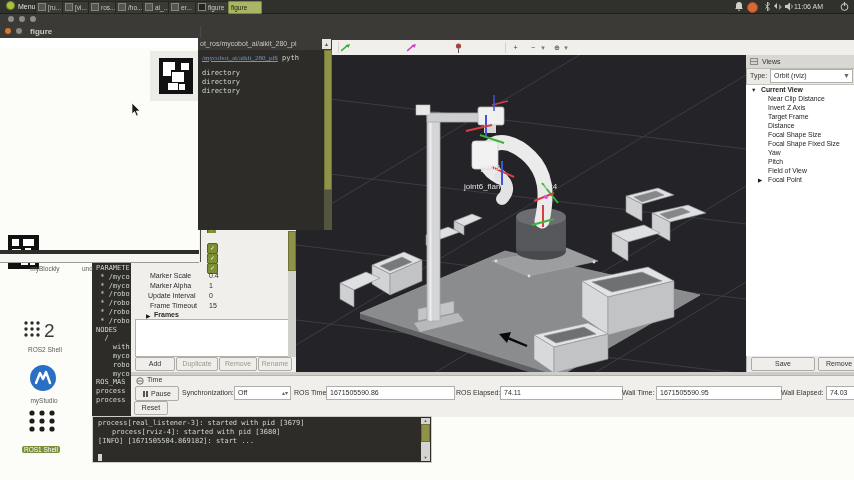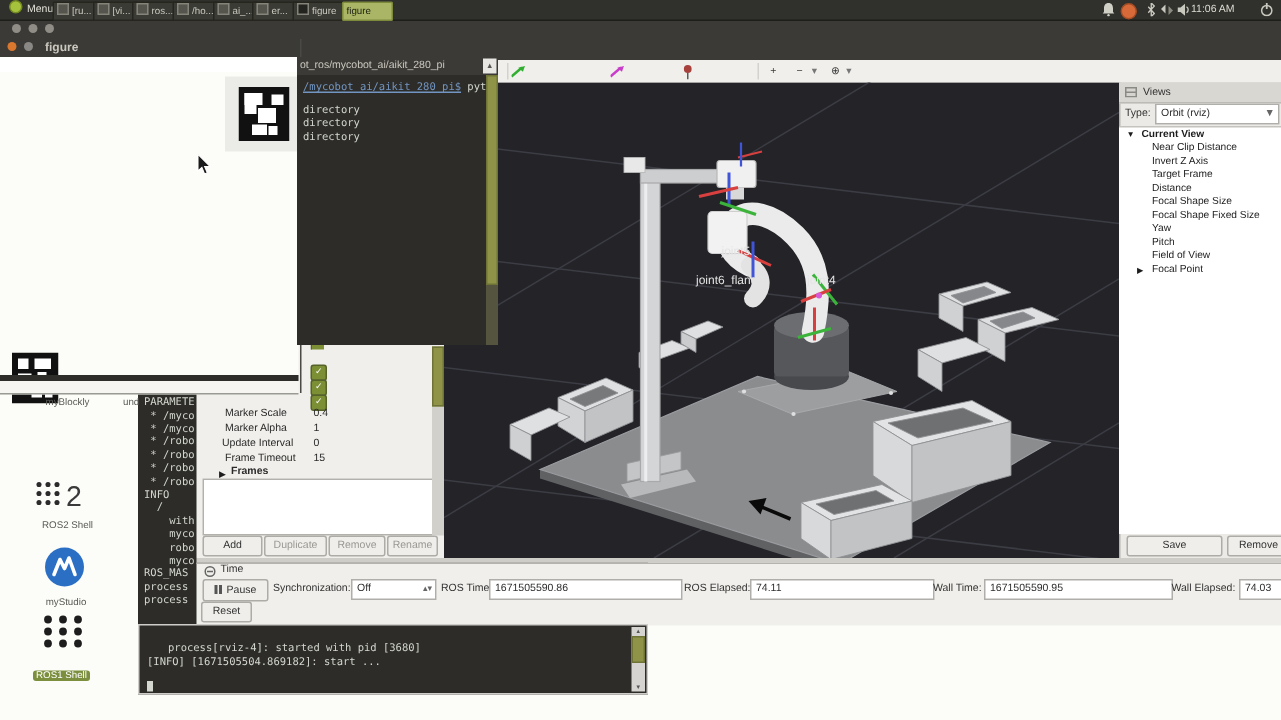--- a/index.html
+++ b/index.html
@@ -55,21 +55,21 @@
   <div class="abs termbg" style="left:92px;top:26px;width:340px;height:390px;"></div>
   <div class="abs mono" style="left:96px;top:264px;width:34px;height:150px;overflow:hidden;">
     <div class="termline">PARAMETE</div>
     <div class="termline"> * /myco</div>
     <div class="termline"> * /myco</div>
     <div class="termline"> * /robo</div>
     <div class="termline"> * /robo</div>
     <div class="termline"> * /robo</div>
     <div class="termline"> * /robo</div>
     <div class="termline"></div>
-    <div class="termline">INFO</div>
+    <div class="termline">NODES</div>
     <div class="termline">  /</div>
     <div class="termline">    with</div>
     <div class="termline">    myco</div>
     <div class="termline">    robo</div>
     <div class="termline">    myco</div>
     <div class="termline">ROS_MAS</div>
     <div class="termline">process</div>
     <div class="termline">process</div>
   </div>
 
@@ -317,32 +317,33 @@
     <div class="abs" style="left:0;top:228px;width:199px;height:8px;background:#f6f5f1;border-bottom:1px solid #9a9a94;"></div>
   </div>
 
   <div class="abs" style="left:198px;top:38px;width:134px;height:192px;">
     <div class="abs titlebar" style="left:0;top:0;width:134px;height:12px;overflow:hidden;">
       <span class="abs" style="left:2px;top:1.5px;width:120px;font-size:7px;white-space:nowrap;">ot_ros/mycobot_ai/aikit_280_pi</span>
       <span class="abs" style="left:124px;top:1px;width:9px;height:10px;background:#e8e6e2;color:#555;font-size:5px;text-align:center;line-height:10px;">▲</span>
     </div>
     <div class="abs termbg" style="left:0;top:12px;width:134px;height:180px;">
       <div class="abs mono" style="left:4px;top:4px;font-size:7px;white-space:nowrap;">
-        <span style="color:#7295c2;text-decoration:underline;">/mycobot_ai/aikit_280_pi$</span><span style="color:#d3d7cf;"> pyth</span>
+        <span style="color:#7295c2;text-decoration:underline;font-family:Liberation Serif, serif;">/mycobot_ai/aikit_280_pi$</span><span style="color:#d3d7cf;"> pyth</span>
       </div>
       <div class="abs mono termline" style="left:4px;top:19px;">directory</div>
       <div class="abs mono termline" style="left:4px;top:28px;">directory</div>
       <div class="abs mono termline" style="left:4px;top:37px;">directory</div>
       <div class="abs" style="left:126px;top:0;width:8px;height:180px;background:#55543f;">
         <div class="abs olive" style="left:0;top:0;width:8px;height:140px;border:1px solid #6f7436;box-sizing:border-box;"></div>
       </div>
     </div>
   </div>
 
   <div class="abs" style="left:92px;top:416px;width:340px;height:47px;background:#2d2c28;border:1px solid #cfcdc9;box-sizing:border-box;">
+    <div class="abs mono termline" style="left:5px;top:2px;line-height:9px;">process[real_listener-3]: started with pid [3679]</div>
     <div class="abs mono termline" style="left:19px;top:11px;line-height:9px;">process[rviz-4]: started with pid [3680]</div>
     <div class="abs mono termline" style="left:5px;top:20px;line-height:9px;">[INFO] [1671505504.869182]: start ...</div>
     <div class="abs" style="left:5px;top:37px;width:4px;height:7px;background:#d3d7cf;"></div>
     <div class="abs" style="left:328px;top:1px;width:9px;height:43px;background:#d6d4d0;">
       <div class="abs olive" style="left:0;top:6px;width:9px;height:18px;border:1px solid #6f7436;box-sizing:border-box;"></div>
       <div class="abs" style="left:0;top:0;width:9px;height:6px;font-size:4px;color:#555;text-align:center;">▲</div>
       <div class="abs" style="left:0;bottom:0;width:9px;height:6px;font-size:4px;color:#555;text-align:center;">▼</div>
     </div>
   </div>
 

